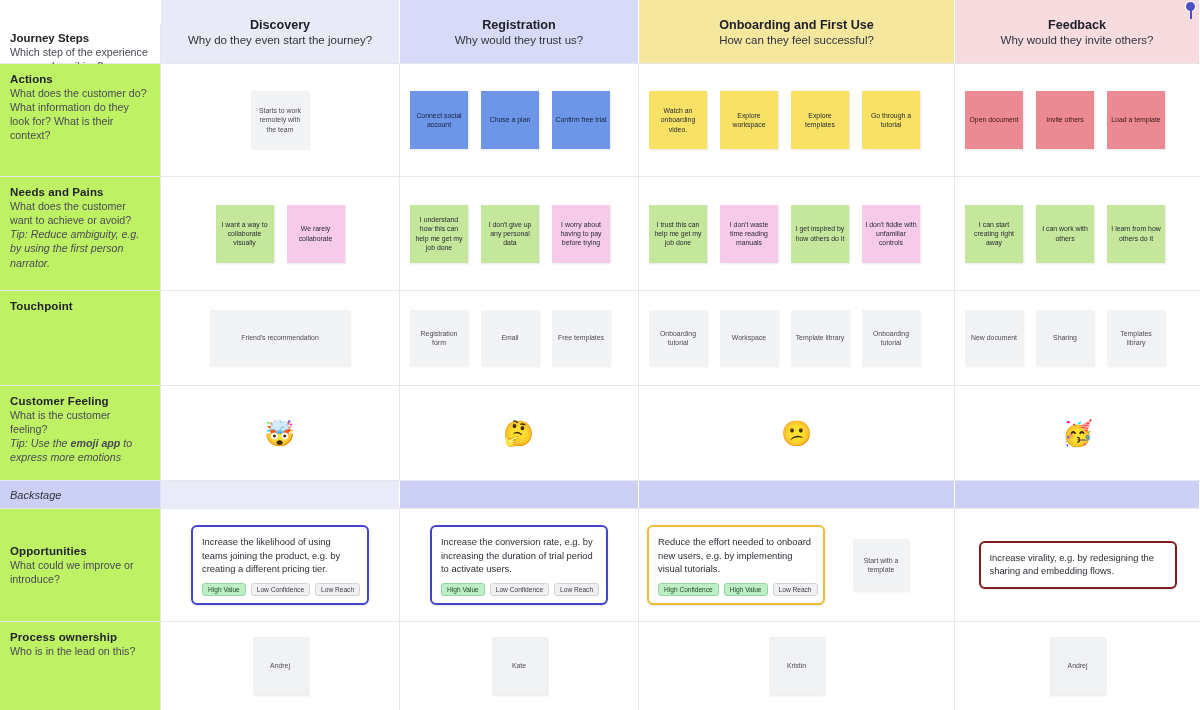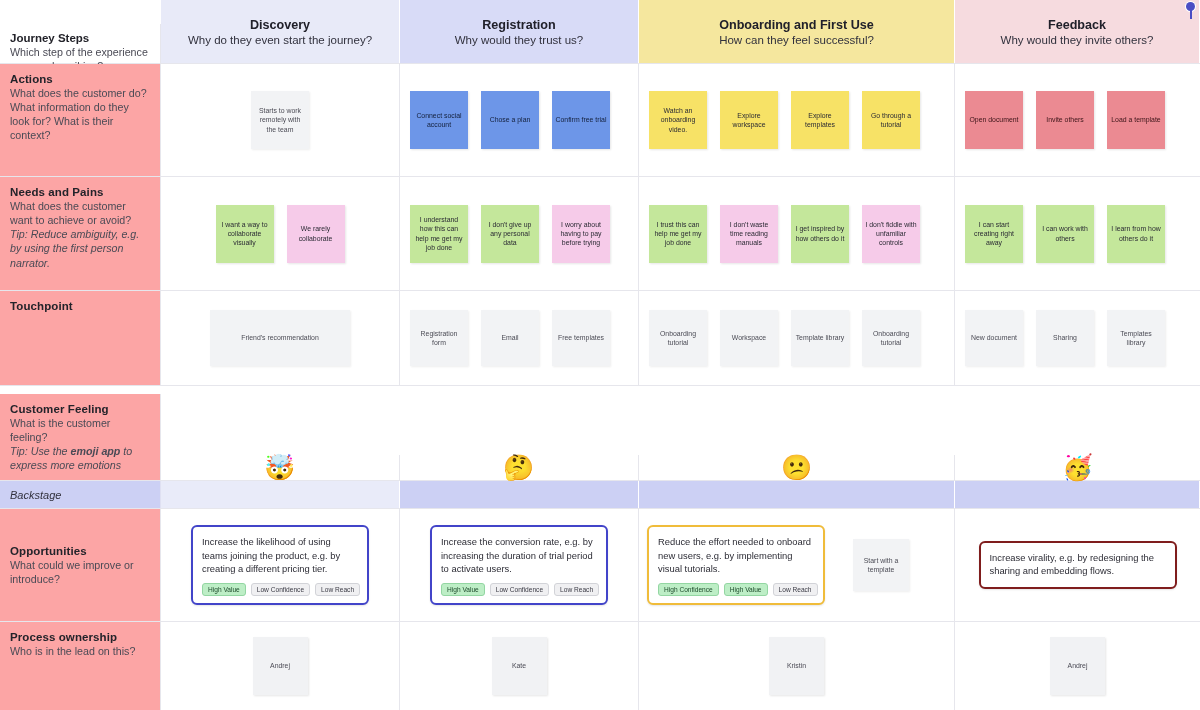--- a/index.html
+++ b/index.html
@@ -12,21 +12,21 @@
     overflow: hidden;
   }
   #board { position: relative; width: 1200px; height: 710px; }
 
   
   .row { display: flex; width: 1200px; border-bottom: 1px solid #e6e6ec; }
   .rowlabel {
     width: 161px; min-width: 161px; flex: 0 0 161px;
     padding: 9px 10px 8px 10px;
     border-right: 1px solid #e6e6ec;
-    background: #fca5a5;
+    background: #bef264;
   }
   .rowlabel .ttl {
     font-weight: bold; font-size: 11.5px; color: #23232a;
     margin-bottom: 1px; letter-spacing: .1px;
   }
   .rowlabel .sub { font-size: 10.7px; line-height: 1.32; color: #4a4a55; }
   .rowlabel .tip { font-size: 10.7px; line-height: 1.32; color: #4a4a55; font-style: italic; }
   .rowlabel .tip b { font-weight: bold; }
 
   .cells { display: flex; flex: 1 1 auto; }
@@ -258,21 +258,21 @@
       <div class="cell c-feed">
         <div class="notes">
           <div class="note grey tp">New document</div>
           <div class="note grey tp">Sharing</div>
           <div class="note grey tp">Templates library</div>
         </div>
       </div>
     </div>
   </div>
 
-  <div class="row" style="height:95px;align-items:flex-end;">
+  <div class="row" style="height:95px;">
     <div class="rowlabel">
       <div class="ttl">Customer Feeling</div>
       <div class="sub">What is the customer feeling?</div>
       <div class="tip"><span>Tip: Use the </span><b>emoji app</b><span> to express more emotions</span></div>
     </div>
     <div class="cells">
       <div class="cell c-disc" style="justify-content:center;">
         <div class="emoji">🤯</div>
       </div>
       <div class="cell c-reg" style="justify-content:center;">

